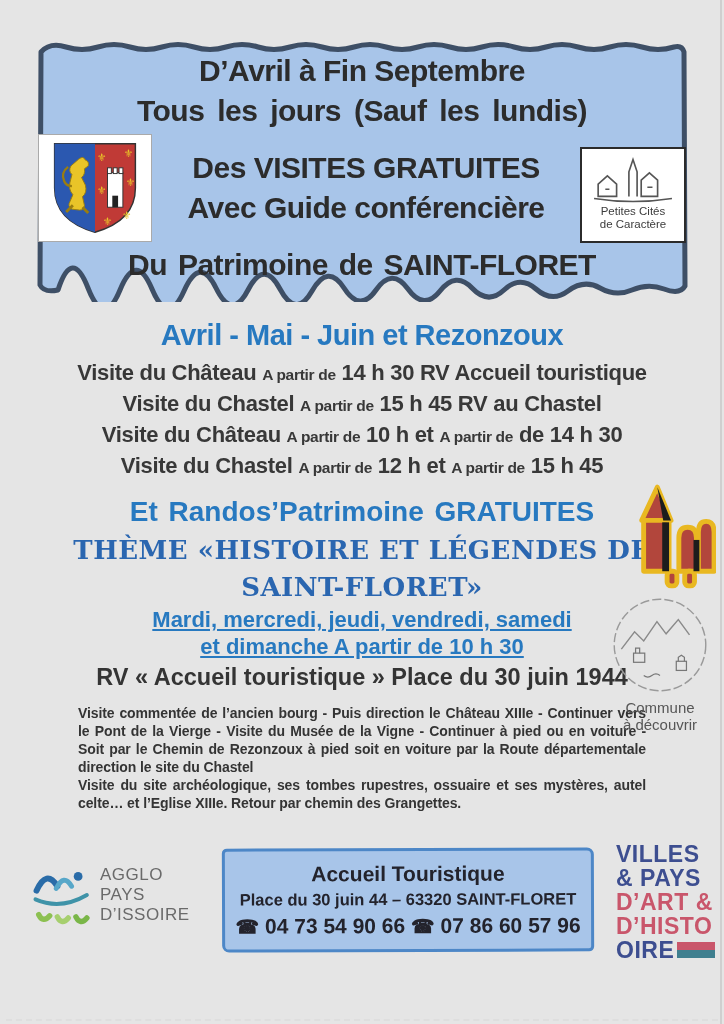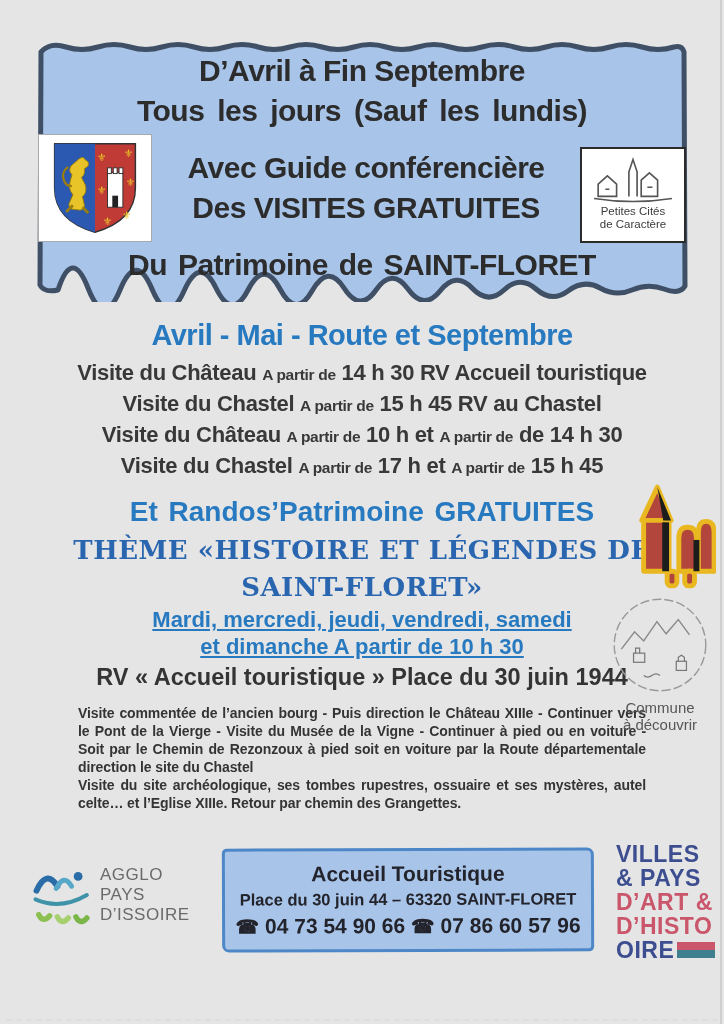--- a/index.html
+++ b/index.html
@@ -95,22 +95,22 @@
                 <text x="78" y="84">⚜</text>
             </g>
             <rect x="63" y="36" width="16" height="36" fill="#fff" stroke="#333" stroke-width="1"></rect>
             <rect x="63" y="31" width="4" height="6" fill="#fff" stroke="#333" stroke-width="1"></rect>
             <rect x="69" y="31" width="4" height="6" fill="#fff" stroke="#333" stroke-width="1"></rect>
             <rect x="75" y="31" width="4" height="6" fill="#fff" stroke="#333" stroke-width="1"></rect>
             <rect x="68" y="60" width="6" height="12" fill="#222"></rect>
           </svg>
         </div>
         <div class="h-mid-text">
+          <div class="h-line">Des VISITES GRATUITES</div>
           <div class="h-line">Avec Guide conférencière</div>
-          <div class="h-line">Des VISITES GRATUITES</div>
         </div>
         <div class="pcc-box">
           <svg width="82" height="48" viewBox="0 0 80 46">
             <g fill="none" stroke="#555" stroke-width="1.6">
               <path d="M6,40 v-12 l9,-8 l9,8 v12 z"></path>
               <path d="M36,40 v-24 l4,-12 l4,12 v24"></path>
               <path d="M48,40 v-16 l8,-7 l8,7 v16 z"></path>
               <path d="M2,42 q38,6 76,0"></path>
               <path d="M13,33 h4 M54,31 h5"></path>
             </g>
@@ -120,21 +120,21 @@
             <div>de Caractère</div>
           </div>
         </div>
       </div>
       <div class="h-line h-patrimoine">Du Patrimoine de SAINT-FLORET</div>
     </div>
   </div>
 
   <div class="content">
 
-    <h2 class="sec-title">Avril - Mai - Route et Septembre</h2>
+    <h2 class="sec-title">Avril - Mai - Juin et Rezonzoux</h2>
     <p class="detail">
       <span>Visite du Château</span>
       <span class="small">A partir de</span>
       <span>14 h 30 RV Accueil touristique</span>
     </p>
     <p class="detail">
       <span>Visite du Chastel</span>
       <span class="small">A partir de</span>
       <span>15 h 45 RV au Chastel</span>
     </p>
@@ -142,21 +142,21 @@
     <p class="detail">
       <span>Visite du Château</span>
       <span class="small">A partir de</span>
       <span>10 h  et</span>
       <span class="small">A partir de</span>
       <span>de 14 h 30</span>
     </p>
     <p class="detail">
       <span>Visite du Chastel</span>
       <span class="small">A partir de</span>
-      <span>17 h et</span>
+      <span>12 h et</span>
       <span class="small">A partir de</span>
       <span>15 h 45</span>
     </p>
 
     <h3 class="randos-title">Et Randos’Patrimoine GRATUITES</h3>
     <p class="theme">THÈME «HISTOIRE ET LÉGENDES DE</p>
     <p class="theme">SAINT-FLORET»</p>
     <p class="days">Mardi, mercredi, jeudi, vendredi, samedi</p>
     <p class="days">et dimanche A partir de 10 h 30</p>
     <p class="rv-line">RV « Accueil touristique » Place du 30 juin 1944</p>

